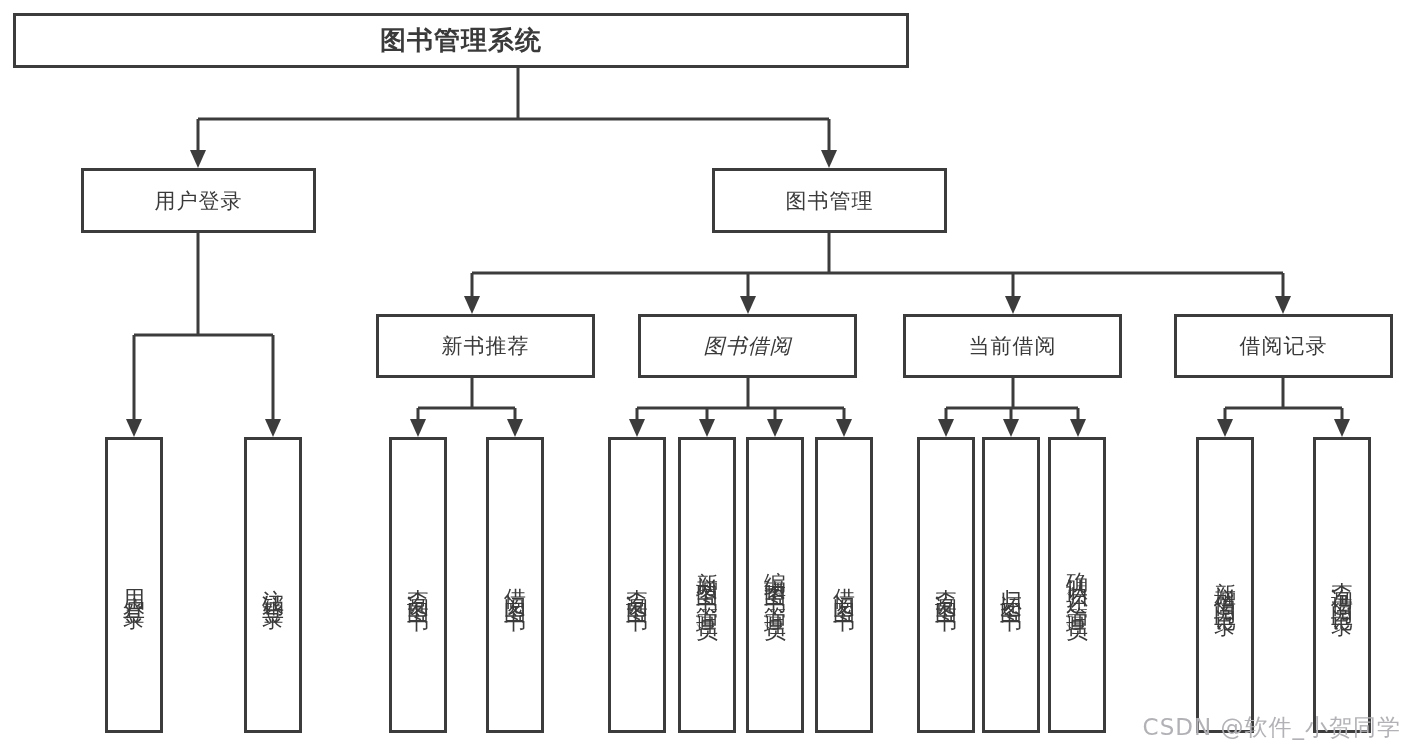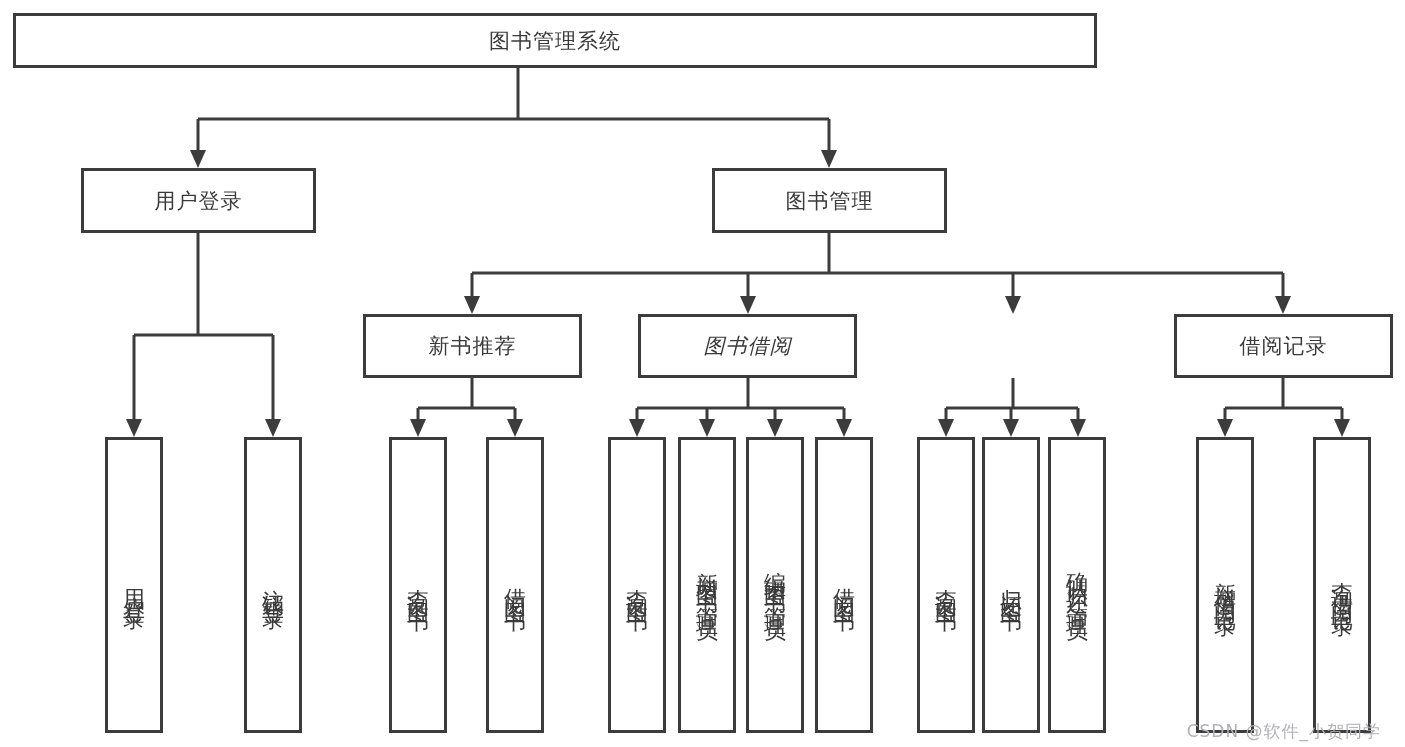--- a/index.html
+++ b/index.html
@@ -21,46 +21,46 @@
     position:absolute;
     box-sizing:border-box;
     border:3px solid var(--line);
     background:#fff;
     display:flex;align-items:center;justify-content:center;
     font-size:20px;
     color:var(--text);
     letter-spacing:1px;
     white-space:nowrap;
   }
-  .root-box{left:13px;top:13px;width:1084px;height:55px;font-size:21px;}
+  .root-box{left:13px;top:13px;width:896px;height:55px;font-size:26px;font-weight:bold;}
   .l2-box{top:168px;width:235px;height:65px;font-size:21px;}
   .l2-a{left:81px;}
   .l2-b{left:712px;}
   .l3-box{top:314px;width:219px;height:64px;font-size:21px;}
-  .l3-a{left:363px;}
+  .l3-a{left:376px;}
   .l3-b{left:638px;font-style:italic;}
   .l3-c{left:903px;}
   .l3-d{left:1174px;font-family:Liberation Serif, serif;}
   .leaf{
     top:437px;width:58px;height:296px;
     writing-mode:vertical-rl;
     text-orientation:mixed;
     font-size:22px;
     letter-spacing:7px;
     line-height:1;
   }
   .lf1{left:105px;} .lf2{left:244px;}
   .lf3{left:389px;} .lf4{left:486px;}
   .lf5{left:608px;} .lf6{left:678px;} .lf7{left:746px;} .lf8{left:815px;}
   .lf9{left:917px;} .lf10{left:982px;} .lf11{left:1048px;}
   .lf12{left:1196px;} .lf13{left:1313px;}
   .watermark{
     position:absolute;
-    right:24px;bottom:4px;
-    font-size:17px;
+    right:4px;bottom:4px;
+    font-size:23px;
     color:var(--wm);
     letter-spacing:1px;
     z-index:5;
     white-space:nowrap;
     margin-left:12px;
   }
   svg path{stroke:var(--line);stroke-width:3;fill:none;}
   svg polygon{fill:var(--line);stroke:none;}
 </style>
 </head>
@@ -117,20 +117,21 @@
     </g>
   </svg>
 
   <div class="box root-box">图书管理系统</div>
 
   <div class="box l2-box l2-a">用户登录</div>
   <div class="box l2-box l2-b">图书管理</div>
 
   <div class="box l3-box l3-a">新书推荐</div>
   <div class="box l3-box l3-b">图书借阅</div>
+  <div class="box l3-box l3-c">当前借阅</div>
   <div class="box l3-box l3-d">借阅记录</div>
 
   <div class="box leaf lf1">用户登录</div>
   <div class="box leaf lf2">注销登录</div>
 
   <div class="box leaf lf3">查询图书</div>
   <div class="box leaf lf4">借阅图书</div>
 
   <div class="box leaf lf5">查询图书</div>
   <div class="box leaf lf6">新增图书（管理员）</div>

